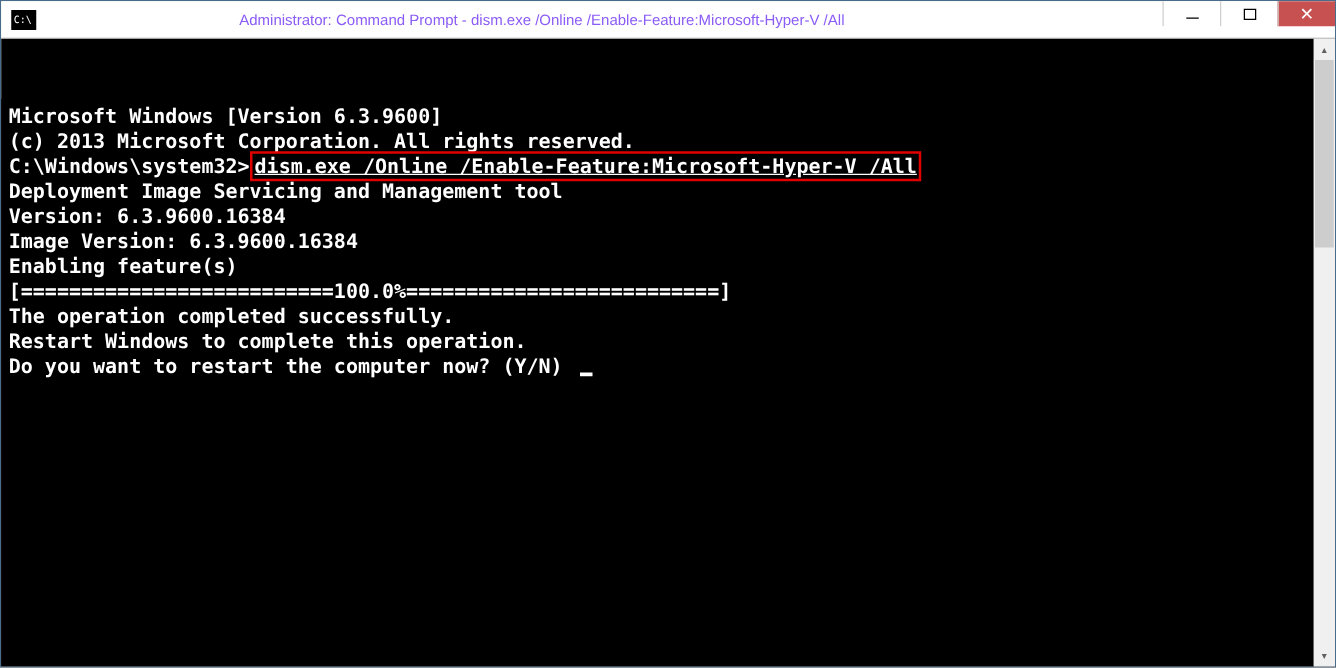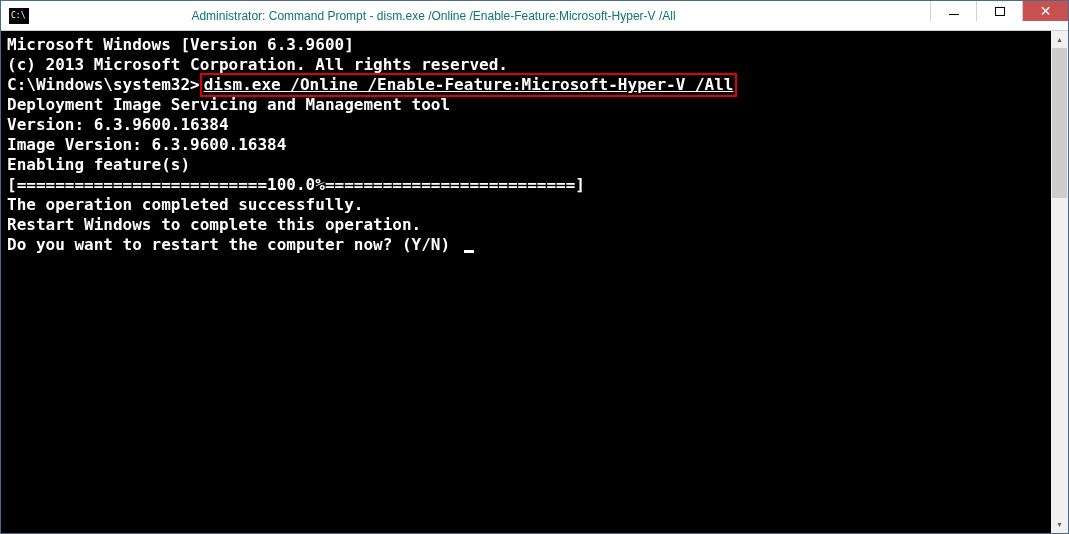--- a/index.html
+++ b/index.html
@@ -43,21 +43,21 @@
     .titlebar-icon-text {
       color: #fff;
       font-size: 8px;
       font-family: Consolas, monospace;
       padding-left: 2px;
     }
     .titlebar-title {
       flex: 1;
       text-align: center;
       font-size: 12px;
-      color: #0f766e;
+      color: #8b5cf6;
       padding-right: 100px;
     }
     .titlebar-buttons {
       display: flex;
       height: 100%;
     }
     .titlebar-btn {
       width: 46px;
       height: 20px;
       display: flex;
@@ -98,20 +98,21 @@
       flex: 1;
       background: #000;
       color: #fff;
       font-family: Consolas, "Lucida Console", monospace;
       font-size: 16px;
       line-height: 20px;
       padding: 4px 6px;
       white-space: pre;
       overflow: hidden;
       font-weight: bold;
+      margin-top: 48px;
     }
     .terminal-line {
       display: block;
     }
     .highlight-box {
       border: 2px solid #e00000;
       display: inline-block;
       padding: 0 2px;
       margin: -2px 0;
       text-decoration: underline;

